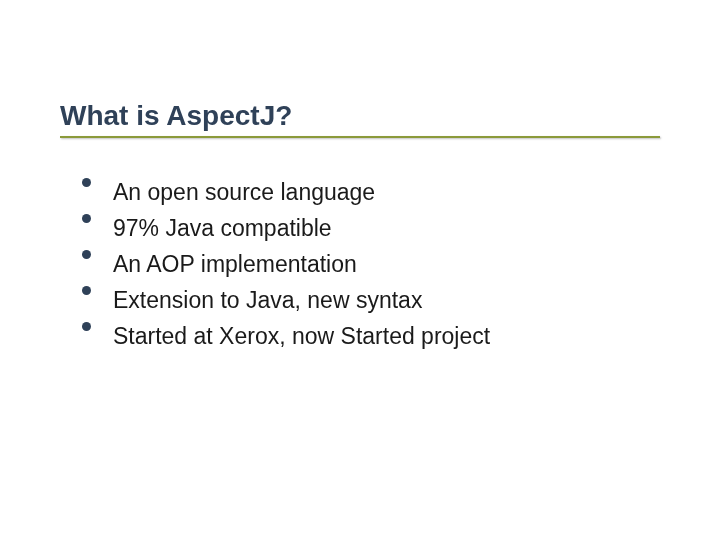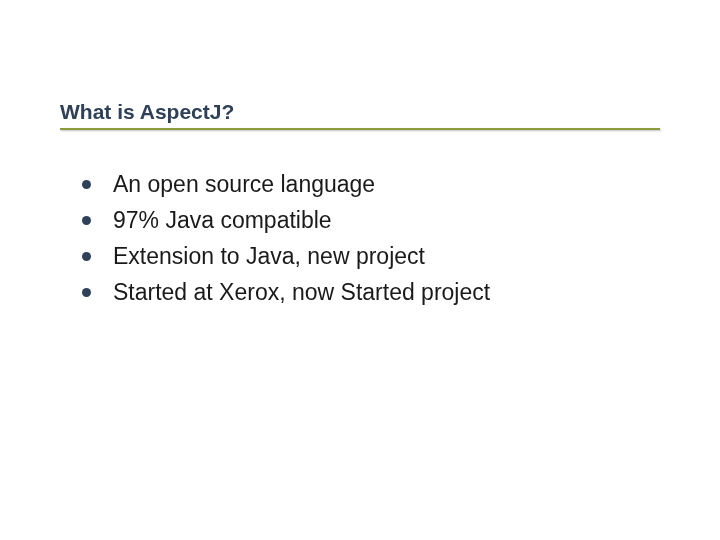--- a/index.html
+++ b/index.html
@@ -14,21 +14,21 @@
   .slide {
     width: 100%;
     height: 100%;
     padding: 100px 60px 60px 60px;
   }
   .title-block {
     position: relative;
     margin-bottom: 38px;
   }
   .title {
-    font-size: 21px;
+    font-size: 28px;
     font-weight: bold;
     color: #2f4158;
     padding-bottom: 4px;
   }
   .title-underline {
     position: relative;
     height: 4px;
     width: 100%;
   }
   .title-underline .line {
@@ -38,21 +38,20 @@
     top: 0;
     height: 2px;
     background: #8b9a3a;
     box-shadow: 1px 1px 2px rgba(0,0,0,0.25);
   }
   .content {
     padding-left: 22px;
   }
   .bullet-row {
     display: flex;
-    align-items: center;
     margin-bottom: 6px;
   }
   .bullet-dot {
     width: 9px;
     height: 9px;
     border-radius: 50%;
     background: #2f4158;
     margin-right: 22px;
     flex-shrink: 0;
   }
@@ -78,21 +77,25 @@
     <div class="bullet-row">
       <div class="bullet-dot"></div>
       <div class="bullet-text">An open source language</div>
     </div>
     <div class="bullet-row">
       <div class="bullet-dot"></div>
       <div class="bullet-text">97% Java compatible</div>
     </div>
     <div class="bullet-row">
       <div class="bullet-dot"></div>
-      <div class="bullet-text">Extension to Java, new project</div>
+      <div class="bullet-text">An AOP implementation</div>
+    </div>
+    <div class="bullet-row">
+      <div class="bullet-dot"></div>
+      <div class="bullet-text">Extension to Java, new syntax</div>
     </div>
     <div class="bullet-row">
       <div class="bullet-dot"></div>
       <div class="bullet-text">Started at Xerox, now Started project</div>
     </div>
   </div>
 
 </div>
 
 </body></html>

